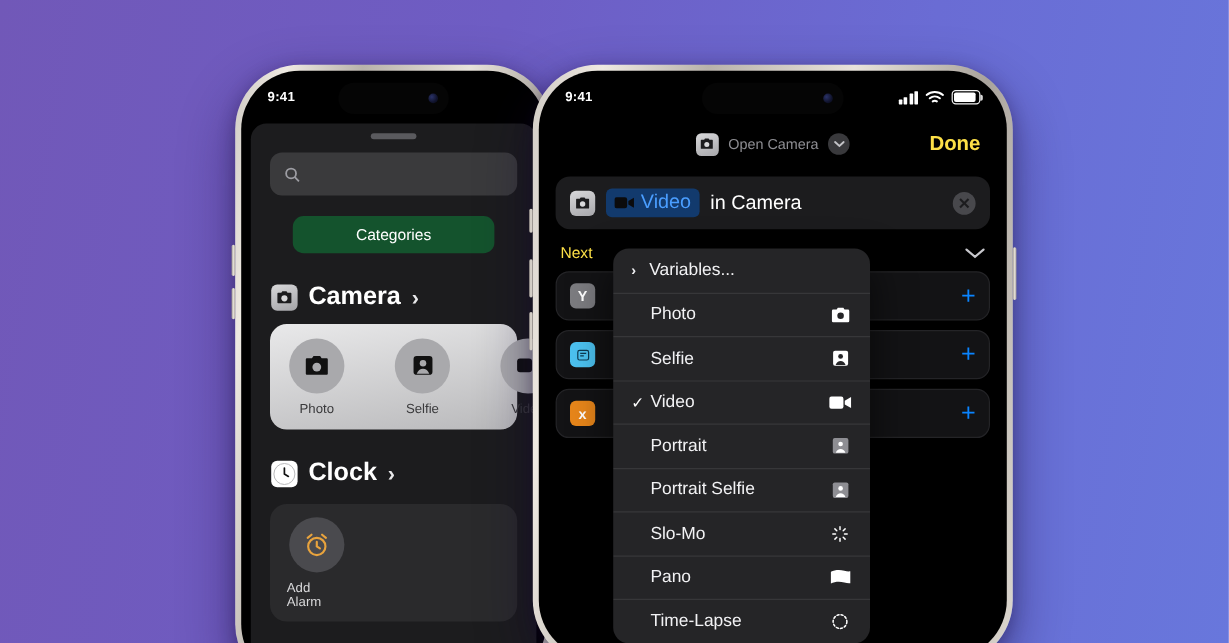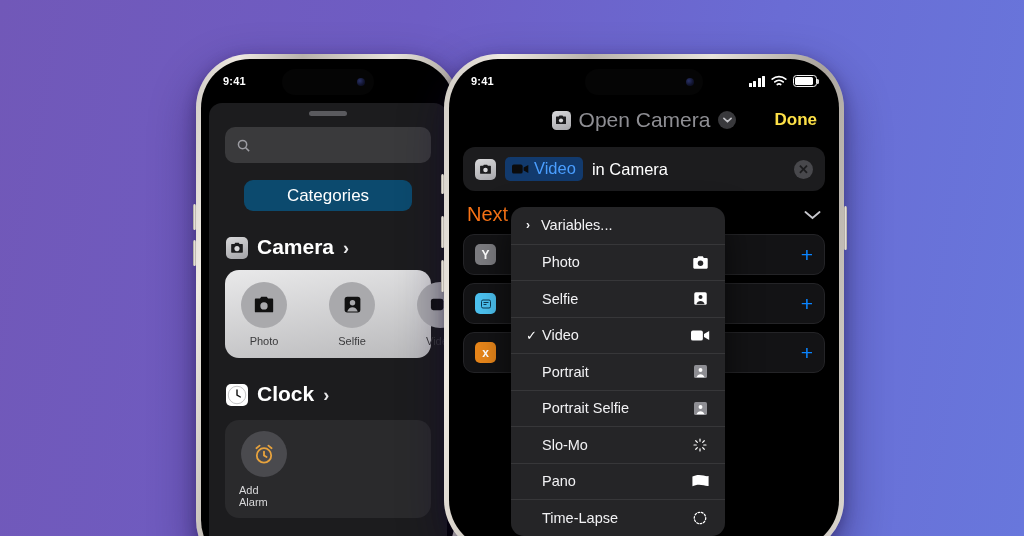--- a/index.html
+++ b/index.html
@@ -70,22 +70,22 @@
     background:#1c1c1e; border-radius:13px 13px 0 0;
     padding:0 16px; overflow:hidden;
   }
   .grabber { width:38px; height:5px; border-radius:3px; background:#5a5a5e; margin:8px auto 11px; }
   .searchbar {
     height:36px; background:#3a3a3c; border-radius:10px;
     display:flex; align-items:center; gap:8px; padding:0 11px;
     color:#9d9da3; font-size:15.5px;
   }
   .catbtn {
-    margin:17px auto 0; width:168px; height:31px; background:#0c4a6e;
-    border-radius:9px; color:#fff; font-size:17px;
+    margin:17px auto 0; width:168px; height:31px; background:#14532d;
+    border-radius:9px; color:#fff; font-size:13px;
     display:flex; align-items:center; justify-content:center;
   }
   .apphead { display:flex; align-items:flex-end; gap:9px; margin:24px 0 0 1px; }
   .apphead .ttl { color:#fff; font-size:21px; font-weight:bold; }
   .apphead .chev { color:#e8e8ea; font-size:18px; font-weight:bold; }
   .appico { width:22px; height:22px; border-radius:5px; flex:0 0 auto;
     display:flex; align-items:center; justify-content:center; }
   .card-light {
     margin-top:11px; height:88px; border-radius:14px;
     background: linear-gradient(170deg,#e9e9ea,#b9b9bb);
@@ -101,21 +101,21 @@
   .card-light .circ { background:#a9a9ac; }
   .card-dark  .circ { background:#4a4a4e; }
   .card-light .lbl { color:#3a3a3c; font-size:11px; }
   .card-dark  .lbl { color:#d8d8da; font-size:11px; }
 
   
   #phone-front .screen { background:#000; }
   .navbar { height:34px; display:flex; align-items:center; justify-content:center;
     position:relative; padding:0 20px; }
   .nav-center { display:flex; align-items:center; gap:8px; }
-  .nav-title { color:#8e8e93; font-size:21px; }
+  .nav-title { color:#8e8e93; font-size:12px; }
   .nav-ico { width:19px;height:19px;border-radius:4.5px;
     background: linear-gradient(160deg,#d8d8da,#a7a7ab);
     display:flex;align-items:center;justify-content:center; }
   .nav-chev { width:18px;height:18px;border-radius:50%;background:#39393c;
     display:flex;align-items:center;justify-content:center;color:#c3c3c7;font-size:9px; }
   .nav-done { position:absolute; right:22px; color:#fde047; font-size:17px; font-weight:bold; }
 
   .actionrow {
     margin:10px 14px 0; height:44px; background:#1c1c1e; border-radius:12px;
     display:flex; align-items:center; padding:0 12px; gap:9px; position:relative;
@@ -127,21 +127,21 @@
     background:#123a6d; border-radius:5px; padding:2px 7px 3px;
     display:flex; align-items:center; gap:5px;
     color:#4a9eff; font-size:16.5px; flex:0 0 auto;
   }
   .act-tail { color:#fff; font-size:16.5px; }
   .act-clear { margin-left:auto; width:19px;height:19px;border-radius:50%;
     background:#48484c; color:#1c1c1e; font-size:13px; font-weight:bold;
     display:flex;align-items:center;justify-content:center; flex:0 0 auto; }
 
   .nextrow { margin:12px 18px 0; display:flex; align-items:center; }
-  .nextrow .t { color:#f97316; font-size:20px; }
+  .nextrow .t { color:#fde047; font-size:13px; }
   .nextrow .d { margin-left:auto; color:#c7c7cc; font-size:15px; }
 
   .suggest {
     margin:8px 14px 0; height:41px; background:#131315; border:1px solid #242427;
     border-radius:11px; display:flex; align-items:center; padding:0 11px; gap:10px;
   }
   .sug-ico { width:21px;height:21px;border-radius:5px;flex:0 0 auto;
     display:flex;align-items:center;justify-content:center;
     font-size:12px;font-weight:bold;color:#fff; }
   .sug-txt { color:#a8a8ad; font-size:14px; flex:1; }

